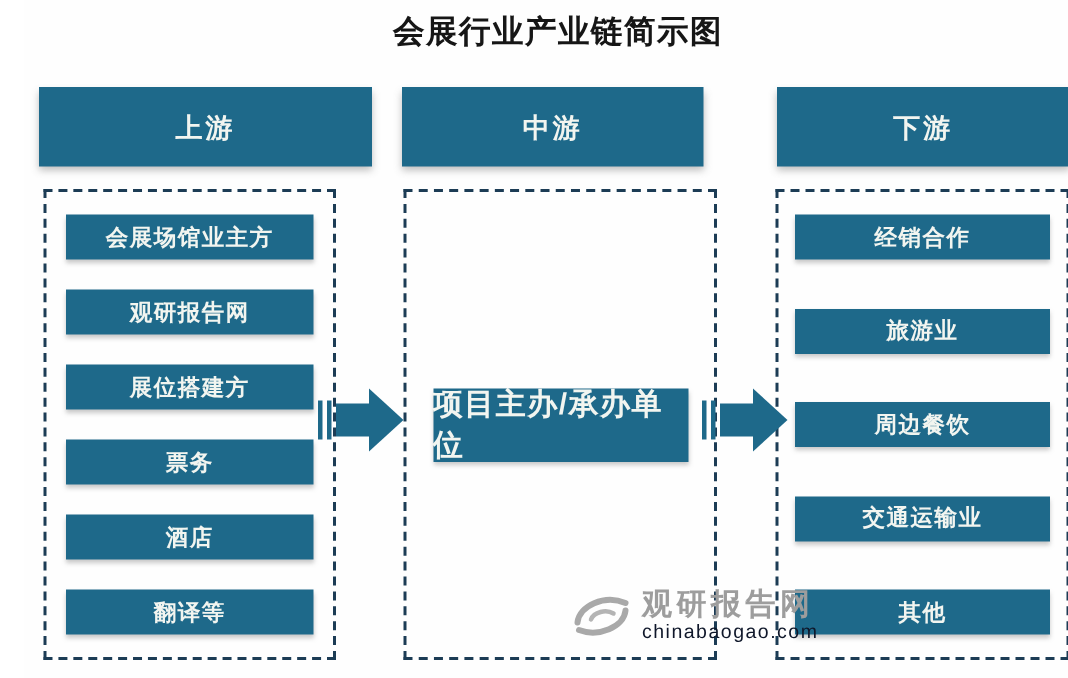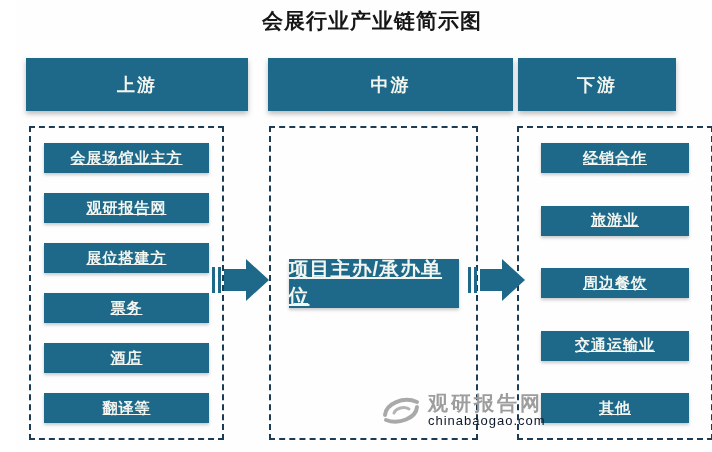--- a/index.html
+++ b/index.html
@@ -41,22 +41,22 @@
     color: var(--box-text);
     display: flex;
     align-items: center;
     justify-content: center;
     font-size: 18px;
     font-weight: bold;
     letter-spacing: 2px;
     box-shadow: 0 3px 5px rgba(110,110,110,0.45);
   }
   .col-header.up   { left: 10px;  width: 222px; }
-  .col-header.mid  { left: 252px; width: 245px; }
-  .col-header.down { left: 502px; width: 158px; }
+  .col-header.mid  { left: 252px; width: 201px; }
+  .col-header.down { left: 502px; width: 195px; }
 
   .col-body {
     position: absolute;
     top: 126px;
     height: 314px;
     border: 2px dashed var(--border);
     display: flex;
     flex-direction: column;
     align-items: center;
     justify-content: space-between;
@@ -72,23 +72,22 @@
     color: var(--box-text);
     width: 165px;
     height: 30px;
     display: flex;
     align-items: center;
     justify-content: center;
     font-size: 15px;
     font-weight: bold;
     letter-spacing: 1px;
     box-shadow: 0 2px 3px rgba(120,120,120,0.4);
-    text-decoration: underline;
   }
-  .col-body.down .item { width: 148px; }
+  .col-body.down .item { width: 170px; }
 
   .mid-item {
     width: 170px;
     height: 49px;
     font-size: 20px;
   }
 
   .arrow {
     position: absolute;
     top: 256px;

